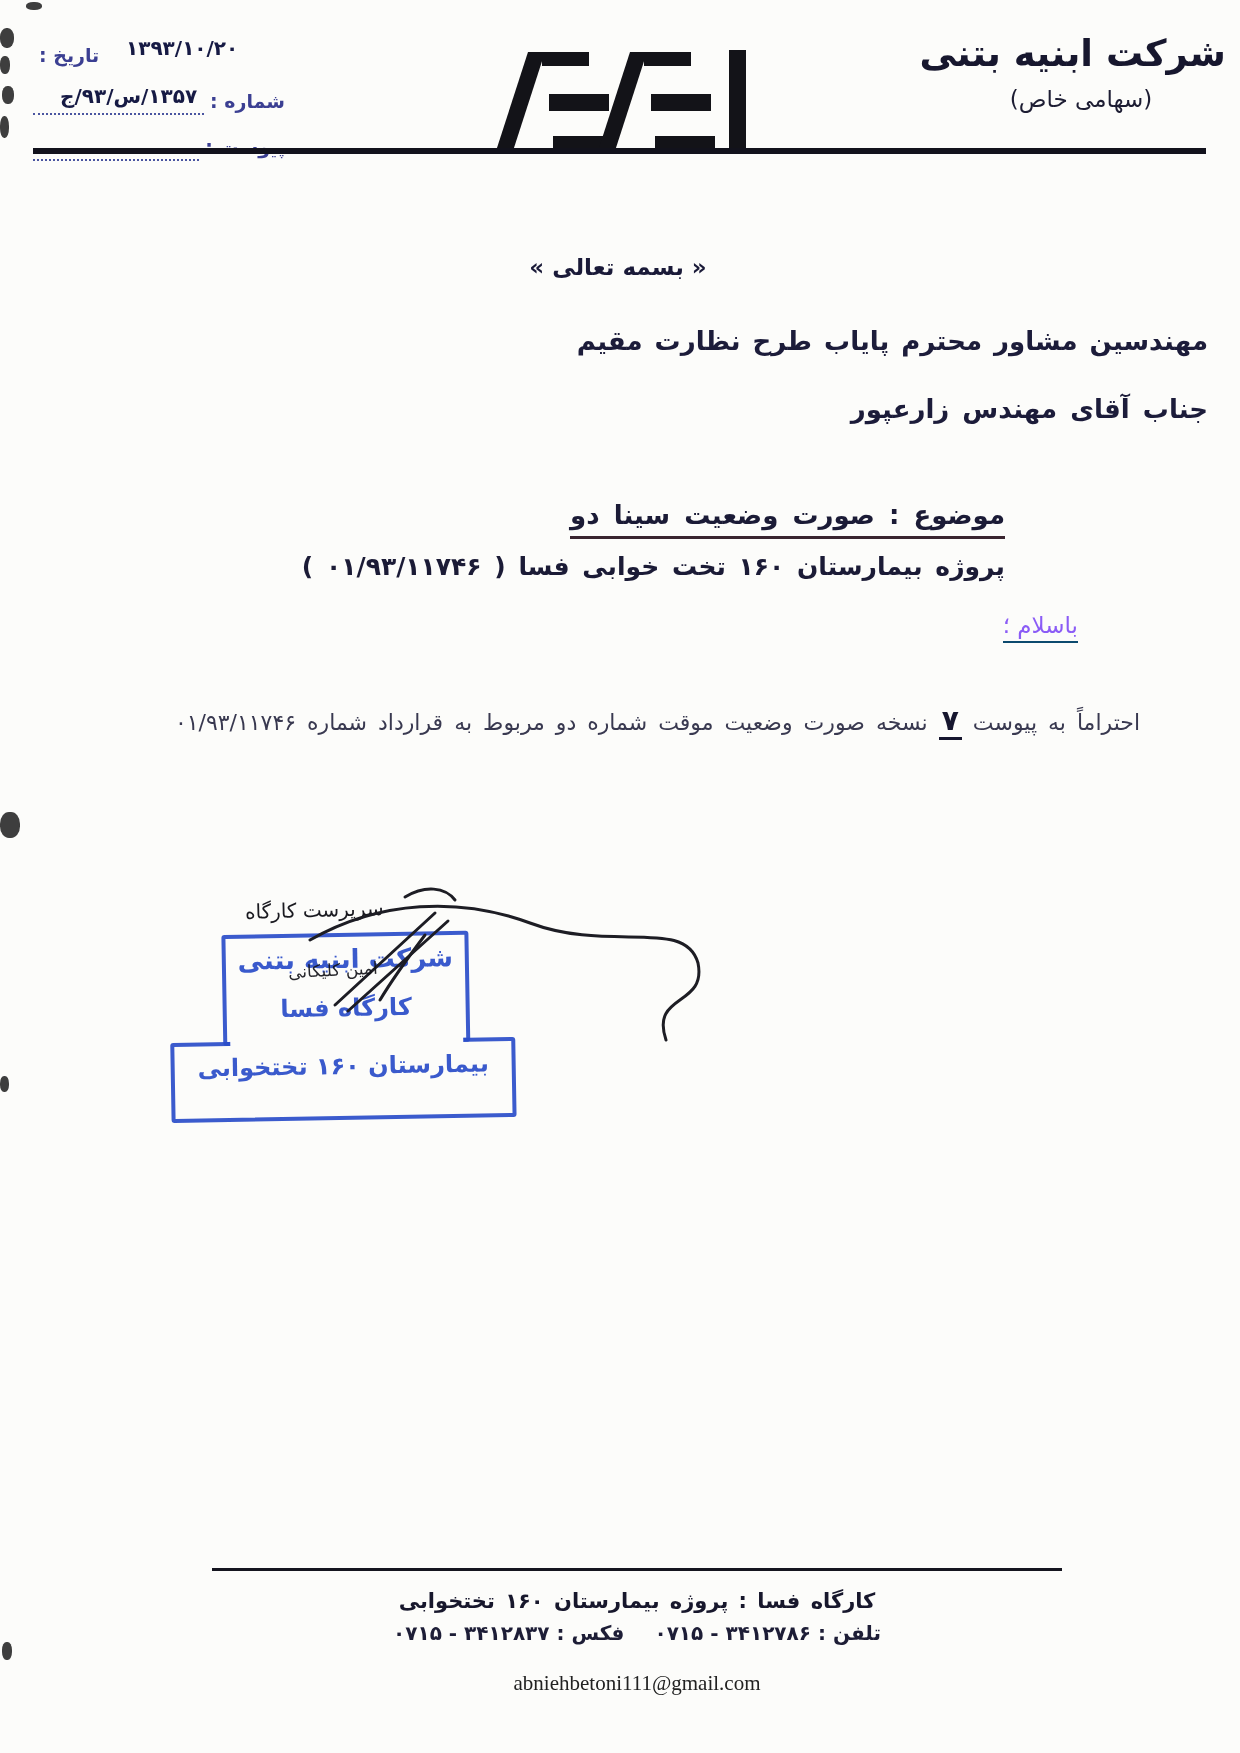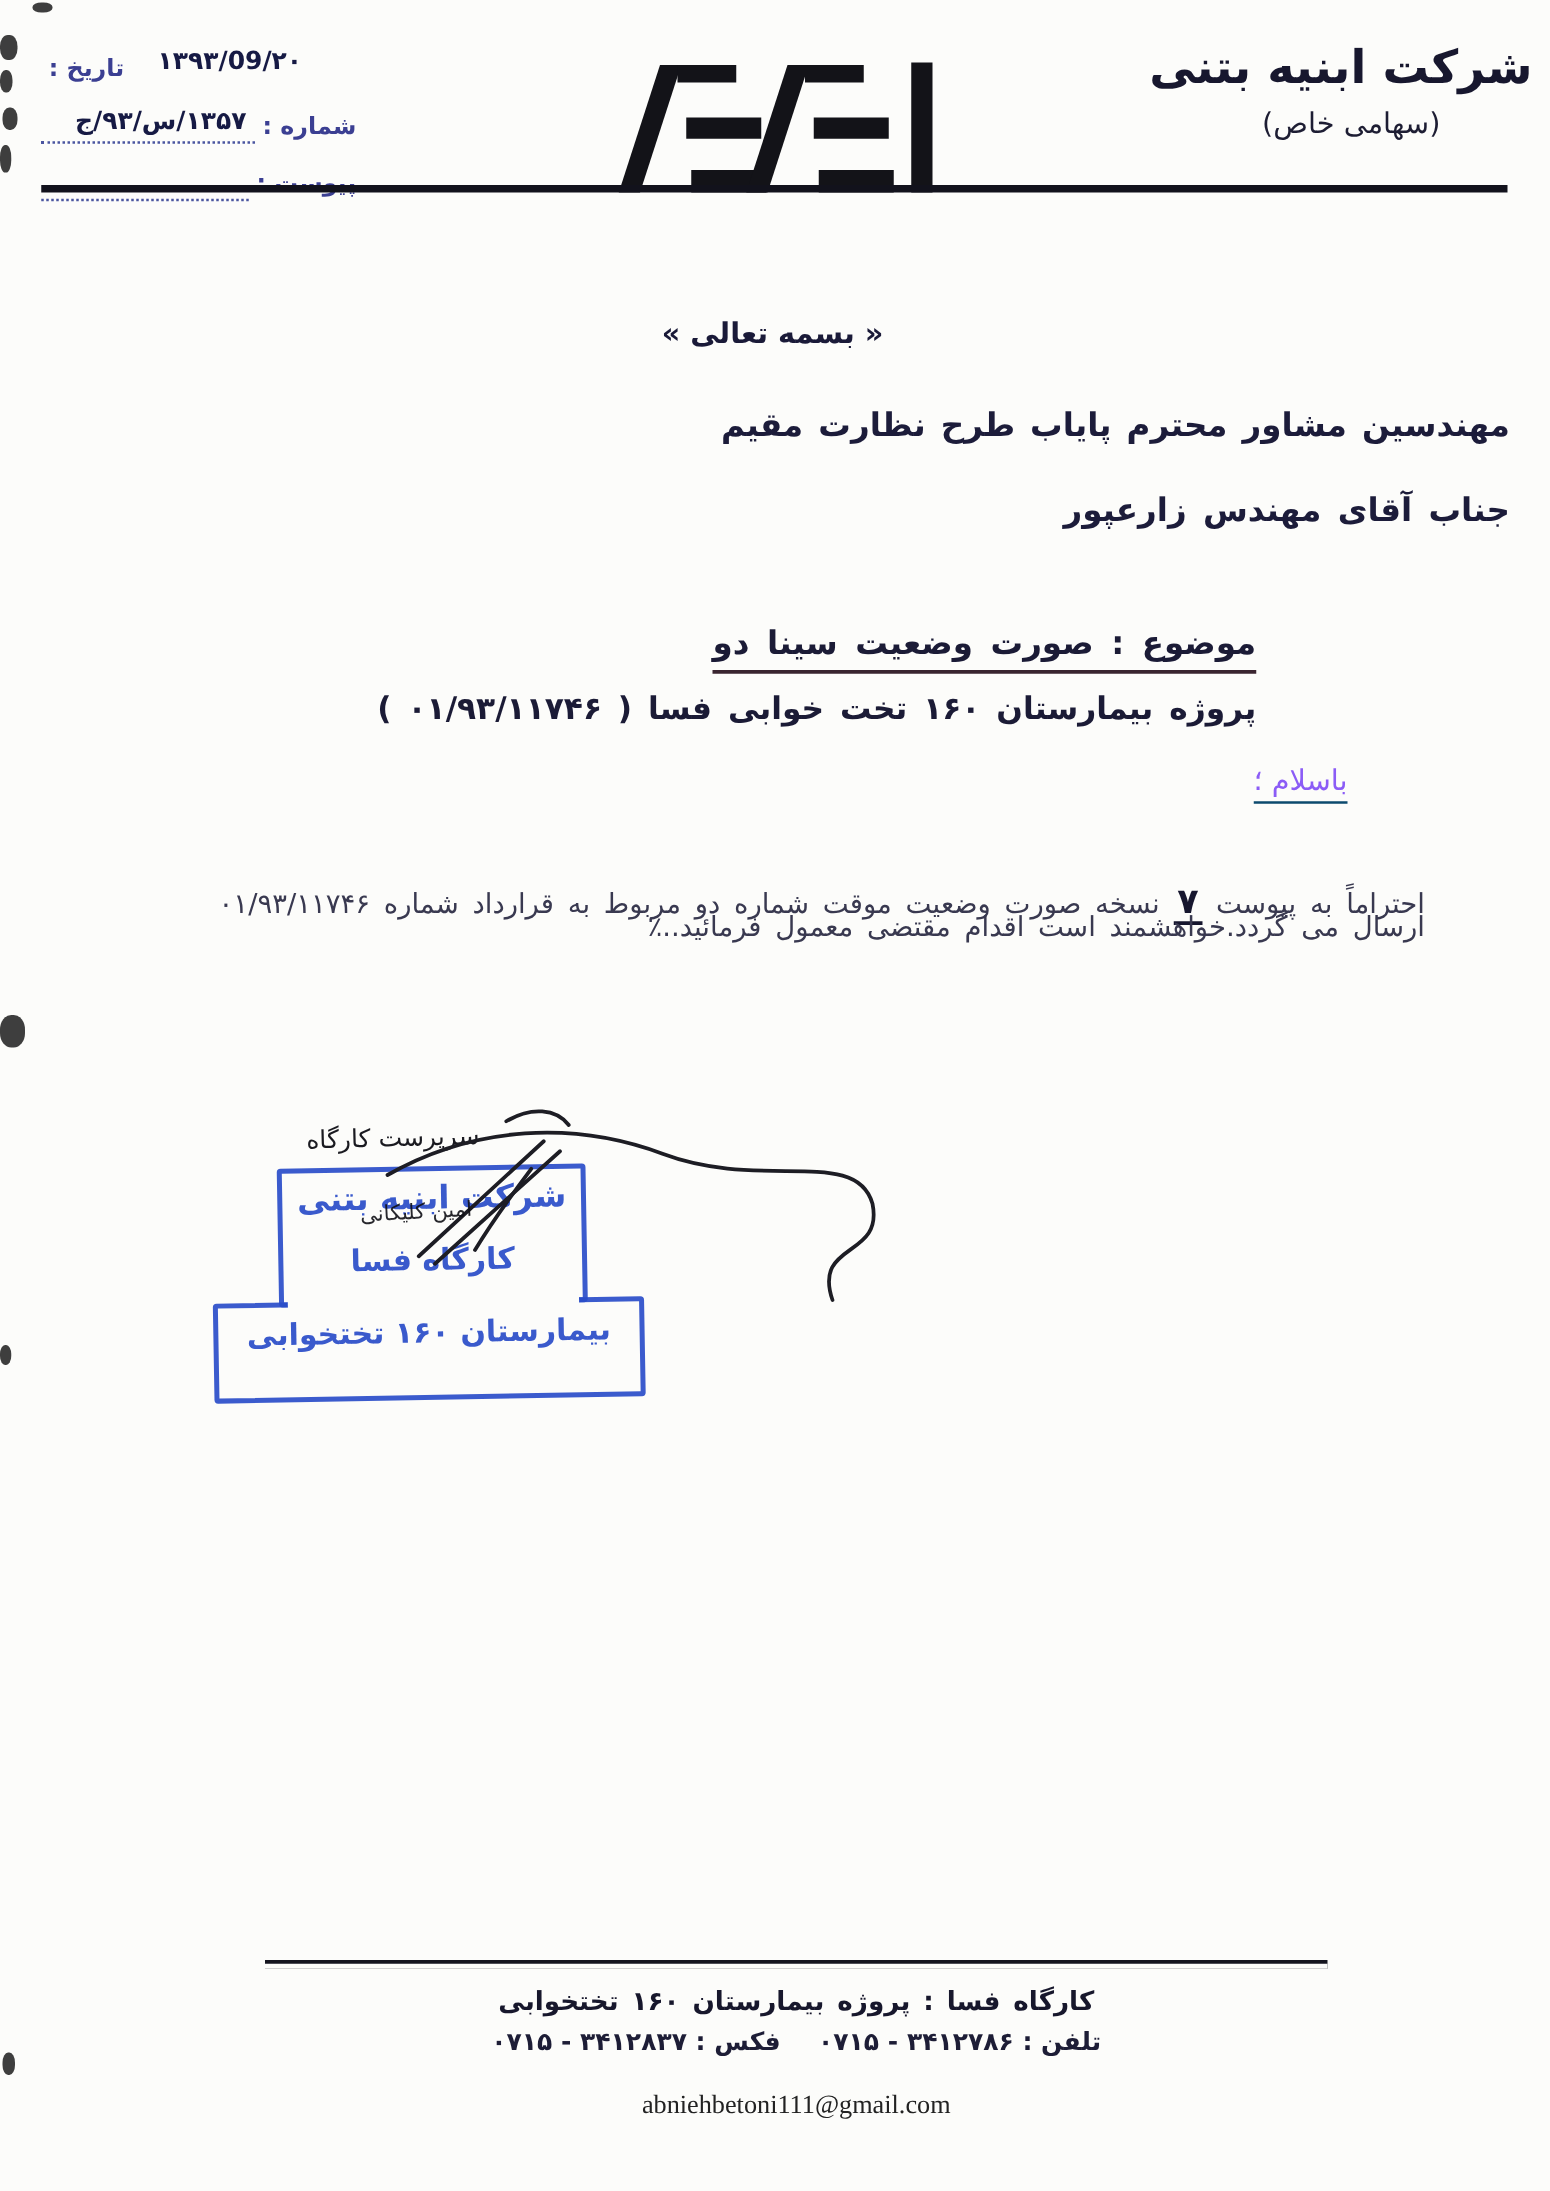--- a/index.html
+++ b/index.html
@@ -90,38 +90,37 @@
     </div>
     <div class="field-row" style="top:46px;">
       <span class="field-label">شماره :</span>
       <span class="field-dots"></span>
     </div>
     <div class="field-row" style="top:92px;">
       <span class="field-label">پیوست :</span>
       <span class="field-dots"></span>
     </div>
   </div>
-  <div class="field-value abs" style="left:126px;top:36px;">۱۳۹۳/09/۲۰</div>
+  <div class="field-value abs" style="left:126px;top:36px;">۱۳۹۳/۱۰/۲۰</div>
   <div class="field-value abs" style="left:60px;top:84px;">۱۳۵۷/س/۹۳/ج</div>
 
   <div class="abs hdr-rule"></div>
 
   <div class="abs bismillah">« بسمه تعالی »</div>
   <div class="abs addr1">مهندسین مشاور محترم پایاب طرح نظارت مقیم</div>
   <div class="abs addr2">جناب آقای مهندس زارعپور</div>
   <div class="abs subj1">موضوع : صورت وضعیت سینا دو</div>
   <div class="abs subj2">پروژه بیمارستان ۱۶۰ تخت خوابی فسا ( ۰۱/۹۳/۱۱۷۴۶ )</div>
   <div class="abs salutation">باسلام ؛</div>
 
   <div class="abs body-line body1">
     <span>احتراماً به پیوست</span>
     <span class="copies">۷</span>
     <span>نسخه صورت وضعیت موقت شماره دو  مربوط به قرارداد شماره ۰۱/۹۳/۱۱۷۴۶</span>
   </div>
-  <div class="abs body-line body2">ارسال می گردد.خواهشمند است اقدام مقتضی معمول فرمائید..٪</div>
 
   <div class="abs stamp-wrap">
     <div class="stamp-box stamp-upper"></div>
     <div class="stamp-box stamp-lower"></div>
     <div class="stamp-mask"></div>
     <div class="stamp-text st1">شرکت ابنیه بتنی</div>
     <div class="stamp-text st2">کارگاه فسا</div>
     <div class="stamp-text st3">بیمارستان ۱۶۰ تختخوابی</div>
   </div>
 

